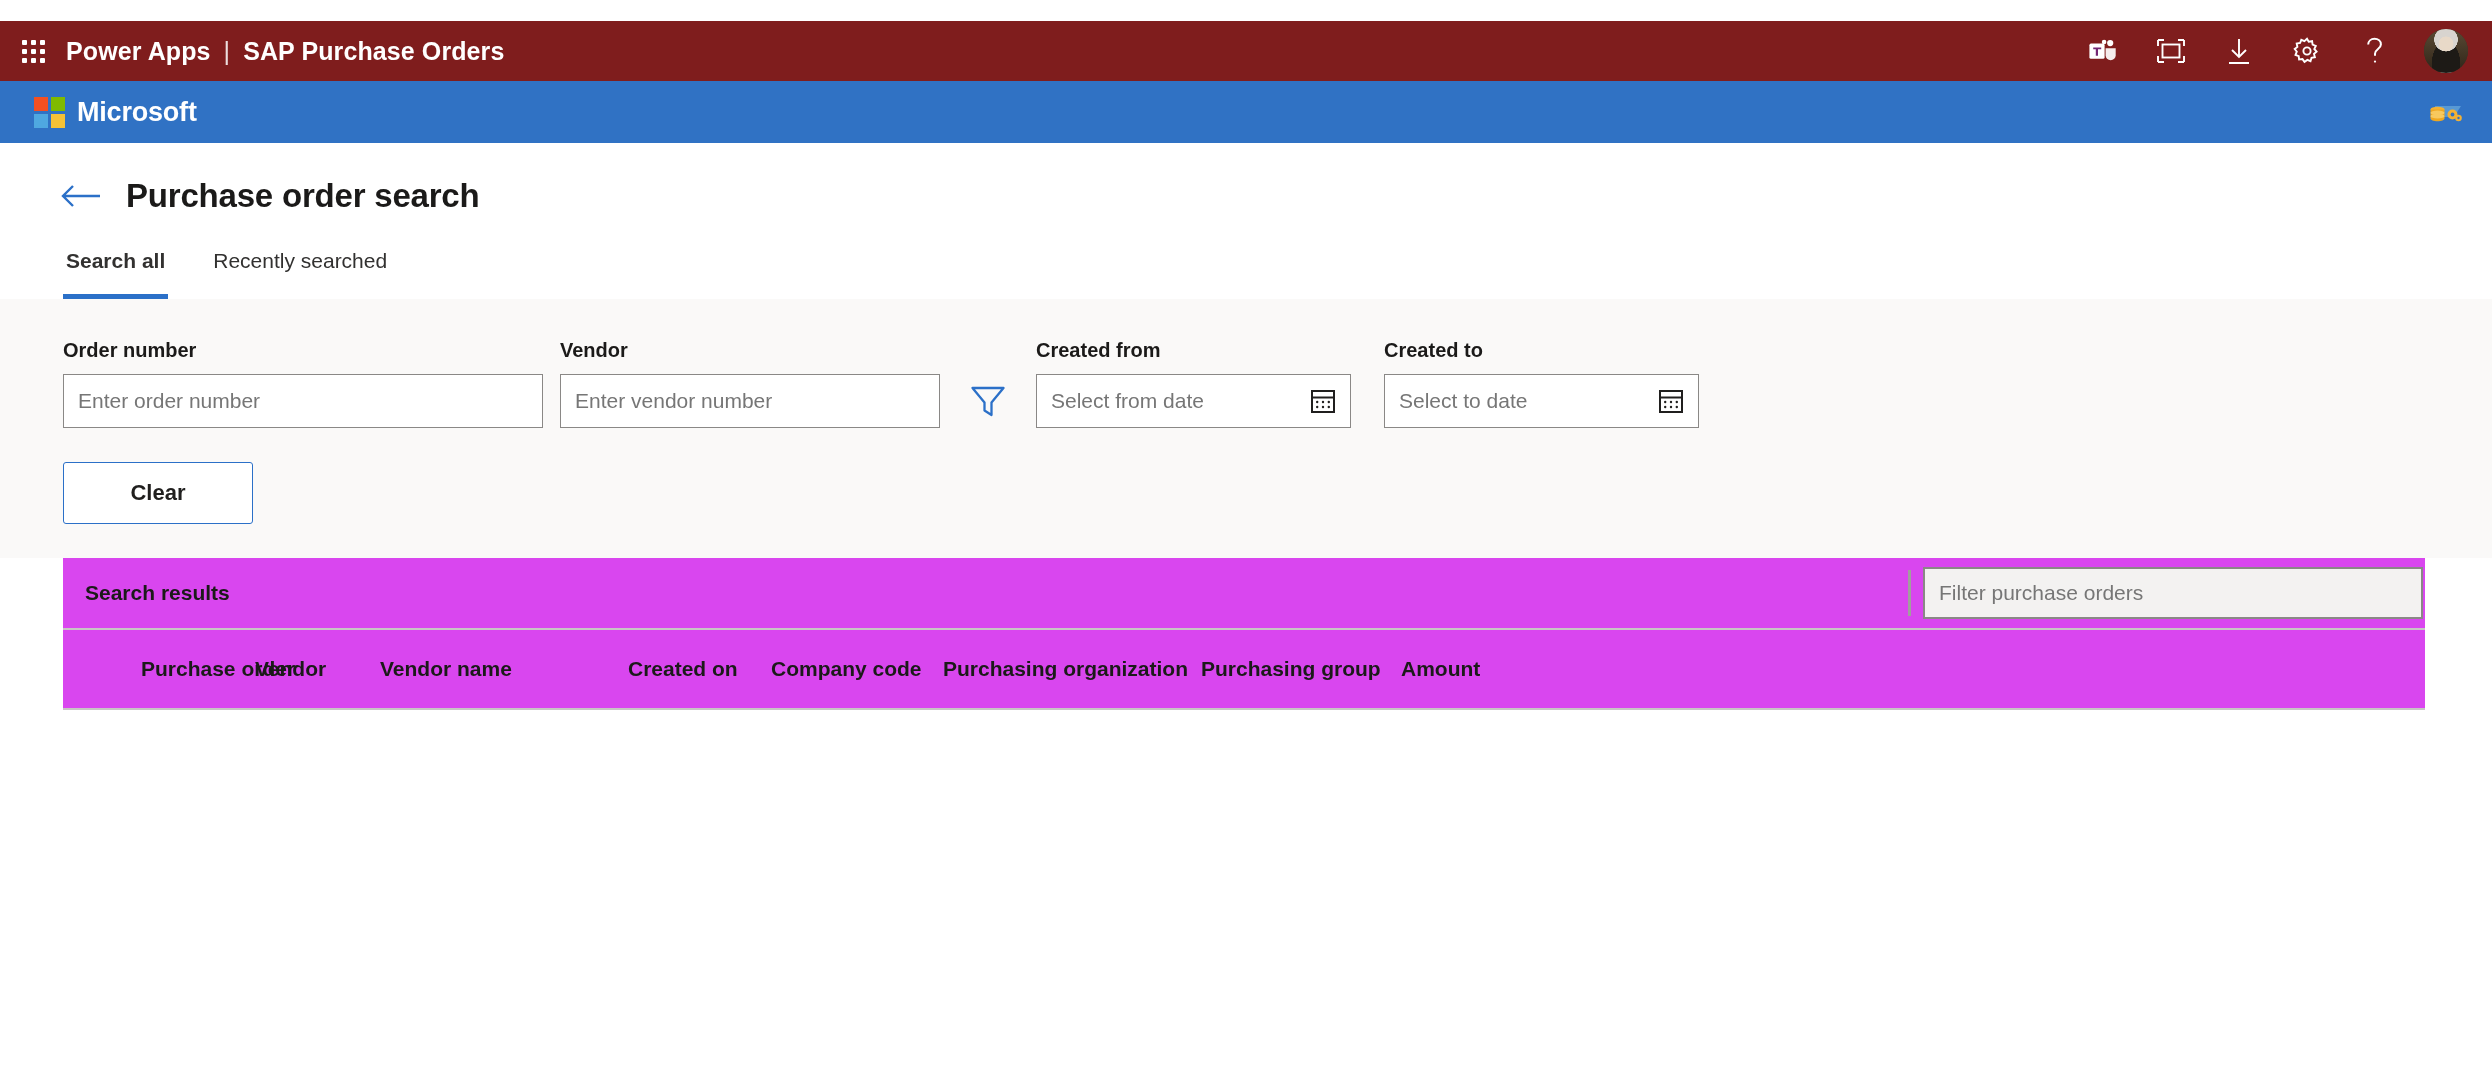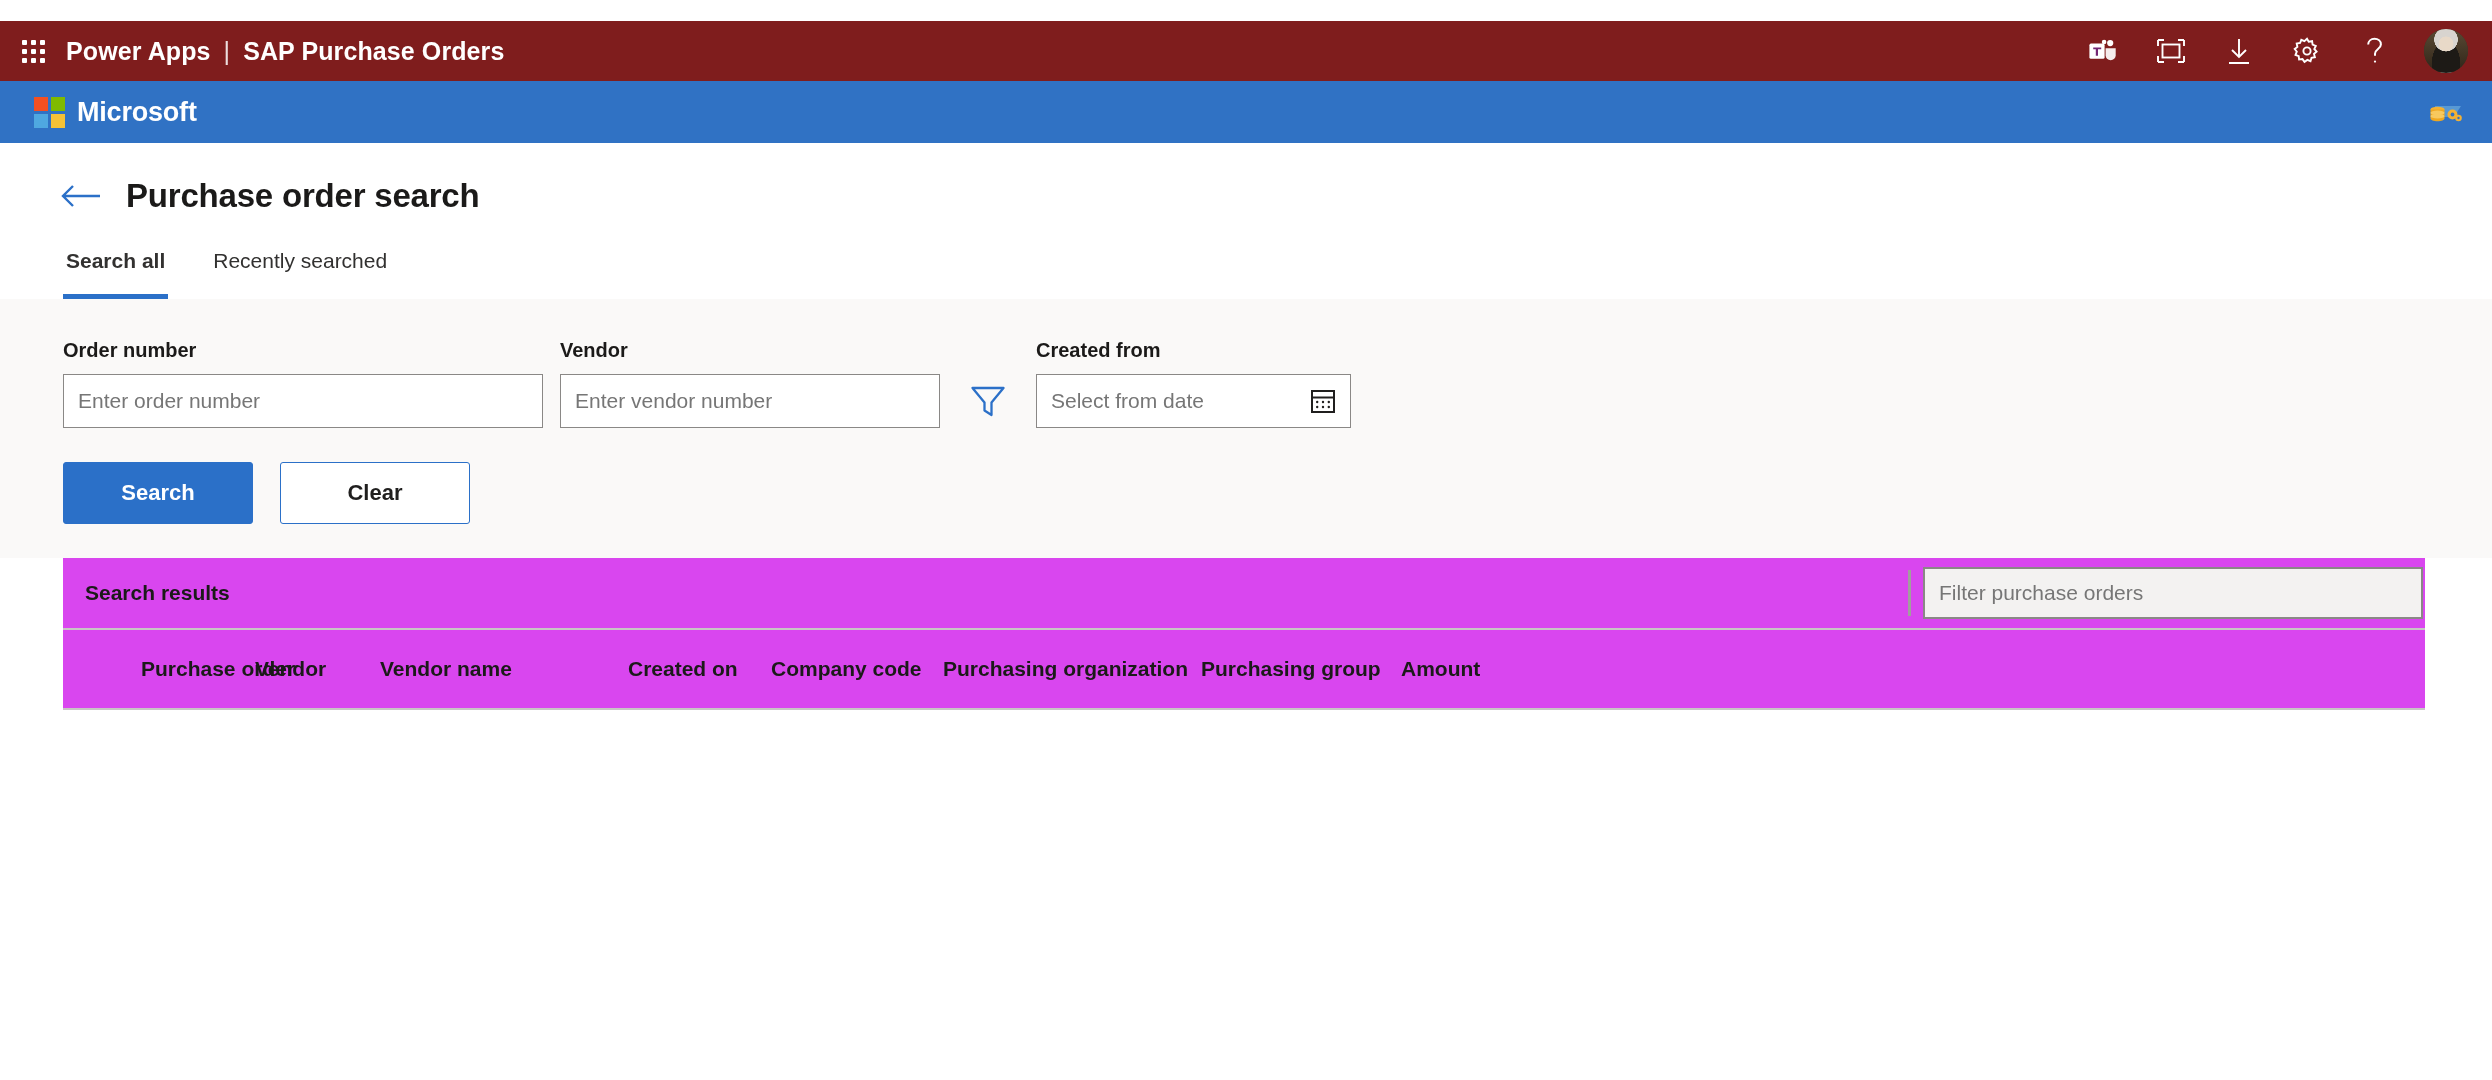--- a/index.html
+++ b/index.html
@@ -424,24 +424,41 @@
                 <circle cx="14" cy="15" r="1.2"></circle>
                 <circle cx="19.8" cy="15" r="1.2"></circle>
               <circle cx="8.2" cy="20" r="1.2"></circle>
                 <circle cx="14" cy="20" r="1.2"></circle>
                 <circle cx="19.8" cy="20" r="1.2"></circle>
             </g>
           </svg>
         </span>
       </div>
 
+      <div class="field date-field created-to">
+        <span class="field-label">Created to</span>
+        <input class="txt-input" type="text" placeholder="Select to date" style="">
+        <span class="date-ico">
+          <svg width="28" height="28" viewBox="0 0 28 28" fill="none" stroke="#201f1e" stroke-width="2">
+            <rect x="3" y="4" width="22" height="21"></rect>
+            <path d="M3 10.5h22"></path>
+            <g fill="#201f1e" stroke="none">
+              <circle cx="8.2" cy="15" r="1.2"></circle>
+                <circle cx="14" cy="15" r="1.2"></circle>
+                <circle cx="19.8" cy="15" r="1.2"></circle>
+              <circle cx="8.2" cy="20" r="1.2"></circle>
+                <circle cx="14" cy="20" r="1.2"></circle>
+                <circle cx="19.8" cy="20" r="1.2"></circle>
+            </g>
+          </svg>
+        </span>
+      </div>
     </div>
 
     <div class="btn-row">
-      <div class="btn btn-primary">Search</div>
       <div class="btn btn-secondary">Clear</div>
     </div>
   </div>
 
   <div class="results-card">
     <div class="results-head">
       <span class="results-title">Search results</span>
       <div class="results-head-right">
         <div class="vdivider"></div>
         <input class="filter-input" type="text" placeholder="Filter purchase orders" style="">

